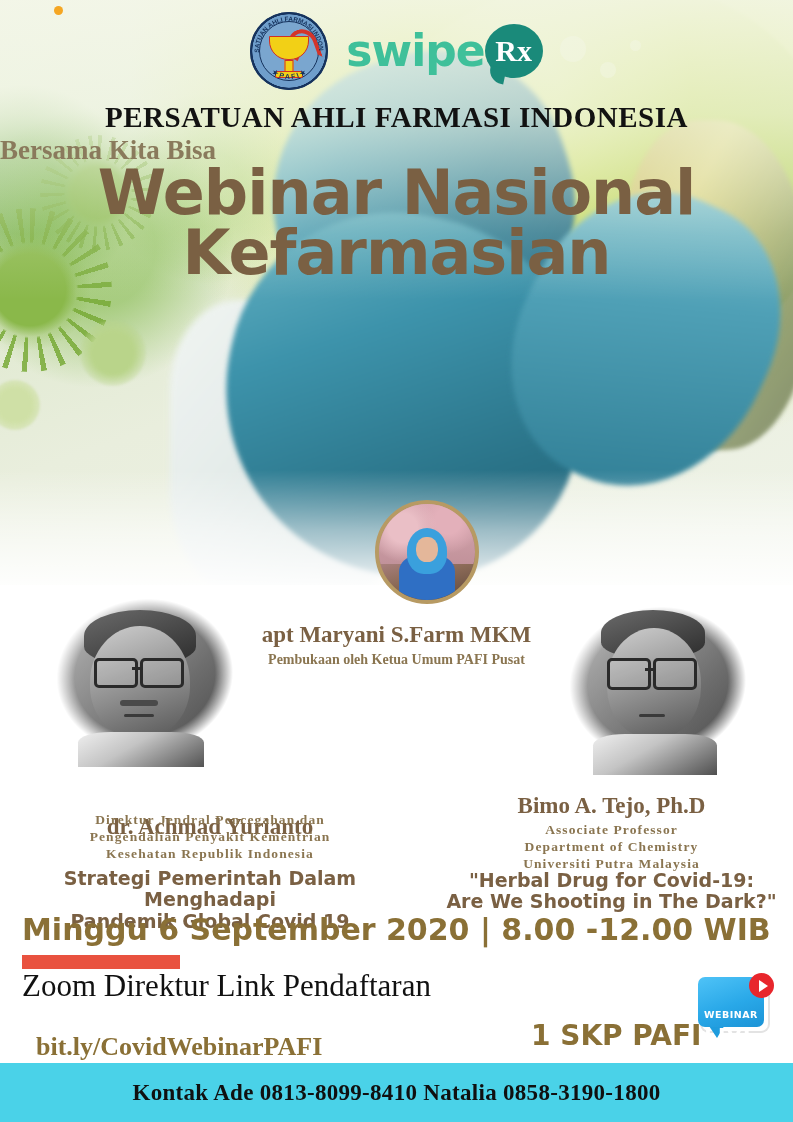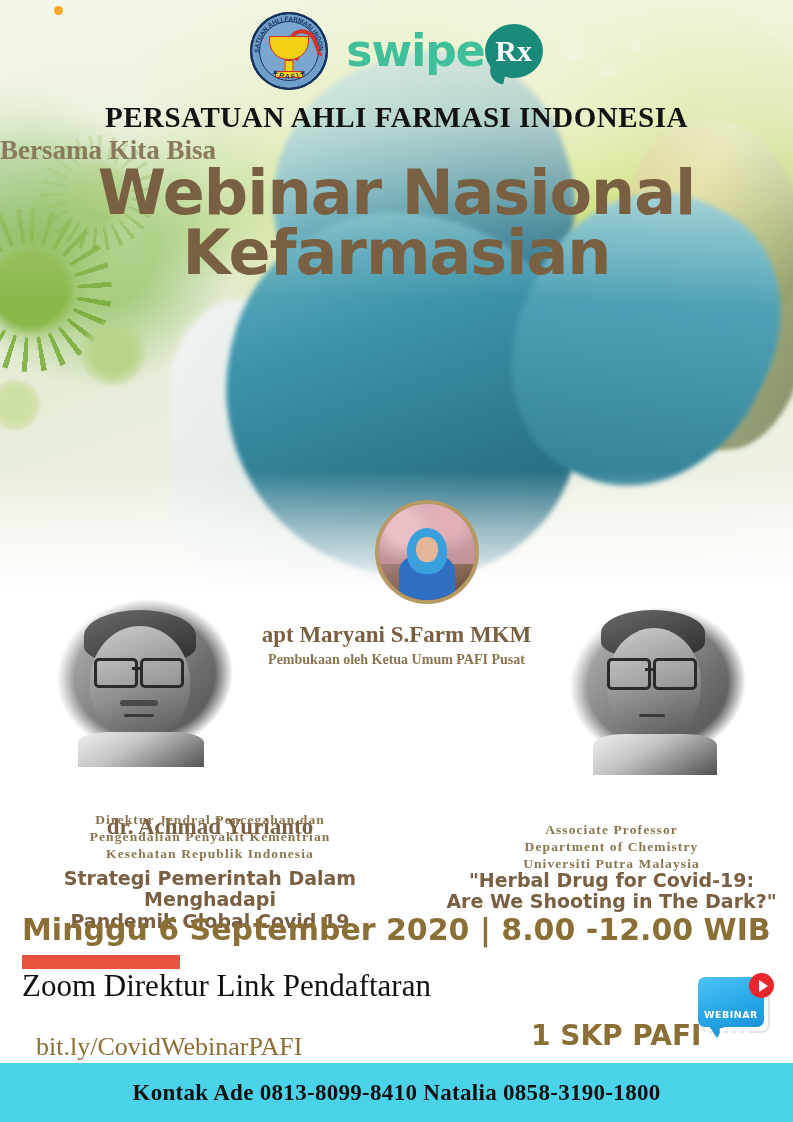--- a/index.html
+++ b/index.html
@@ -184,21 +184,21 @@
   }
   .red-bar{position:absolute;left:22px;top:955px;width:158px;height:14px;background:#e9523f;}
 
   
   .zoom-line{
     position:absolute;left:22px;top:968px;
     font-family:"Liberation Serif", serif;font-weight:400;font-size:31px;color:#111;
   }
   .bitly{
     position:absolute;left:36px;top:1032px;
-    font-family:"Liberation Serif", serif;font-weight:400;font-size:26px;color:#8a7036;
+    font-family:"Liberation Serif", serif;font-weight:700;font-size:26px;color:#8a7036;
   }
 
   
   .free-word{
     position:absolute;left:552px;top:970px;
     font-family:"DejaVu Sans", sans-serif;font-weight:700;font-size:42px;color:#8a7036;letter-spacing:1px;
   }
   .skp-word{
     position:absolute;left:531px;top:1019px;
     font-family:"DejaVu Sans", sans-serif;font-weight:700;font-size:28px;color:#8a7036;
@@ -327,20 +327,21 @@
   <div class="side-photo sp-right">
     <div class="portrait-blob"></div>
     <div class="face-hair" style="left:56px;top:10px;width:104px;height:46px;"></div>
     <div class="face-head" style="left:62px;top:28px;width:94px;height:110px;"></div>
     <div class="face-glasses" style="left:62px;top:58px;width:38px;height:26px;"></div>
     <div class="face-glasses" style="left:108px;top:58px;width:38px;height:26px;"></div>
     <div class="face-bridge" style="left:100px;top:68px;width:8px;"></div>
     <div class="face-mouth" style="left:94px;top:114px;width:26px;"></div>
     <div class="face-torso" style="left:48px;top:134px;width:124px;height:44px;"></div>
   </div>
+  <div class="sp-name right-name">Bimo A. Tejo, Ph.D</div>
   <div class="sp-aff right-aff" style="white-space:pre-line">Associate Professor
 Department of Chemistry
 Universiti Putra Malaysia</div>
   <div class="sp-topic right-topic" style="white-space:pre-line">"Herbal Drug for Covid-19:
 Are We Shooting in The Dark?"</div>
 
   <div class="date-line">Minggu  6 September  2020 | 8.00 -12.00 WIB</div>
   <div class="red-bar"></div>
 
   <div class="zoom-line">Zoom Direktur  Link  Pendaftaran</div>

